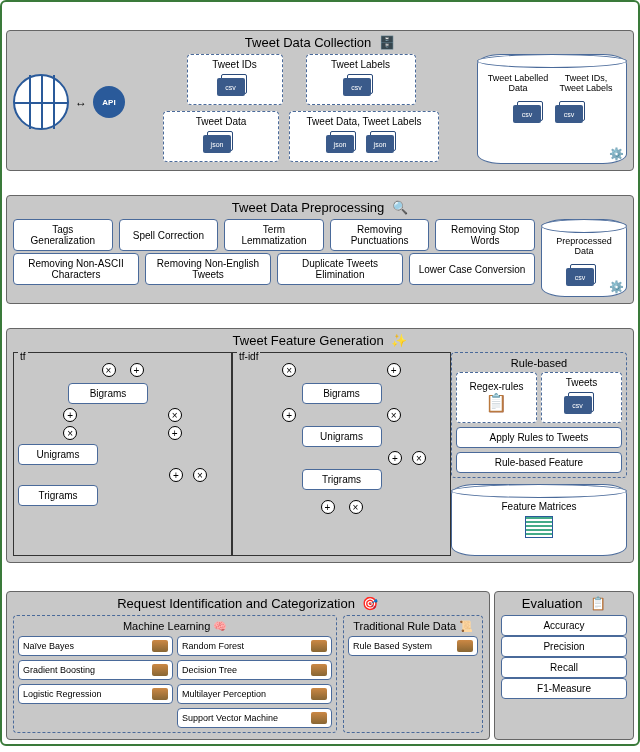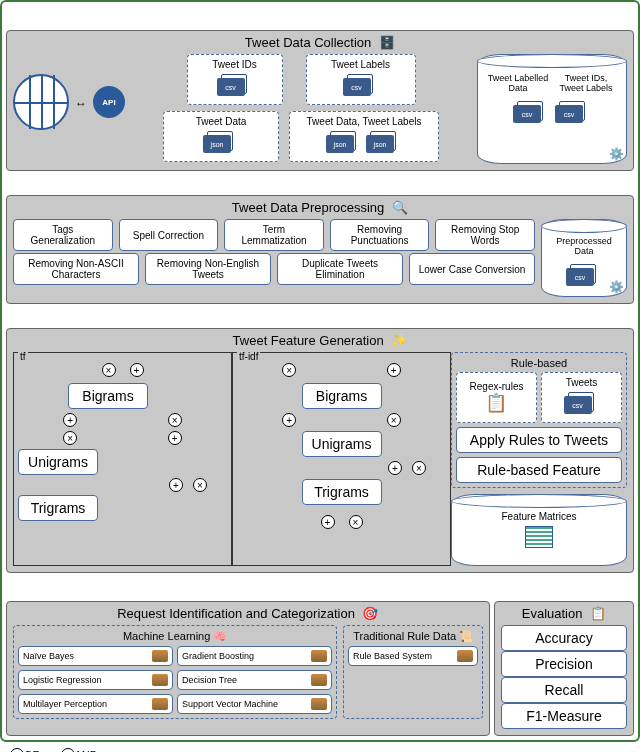--- a/index.html
+++ b/index.html
@@ -24,21 +24,21 @@
 .globe::after { content: ''; position: absolute; left: 50%; top: -1px; bottom: -1px; width: 2px; background: #2a5a9a; box-shadow: -12px 0 0 #2a5a9a, 12px 0 0 #2a5a9a; }
 .gear { width: 32px; height: 32px; background: #2a5a9a; border-radius: 50%; display: flex; align-items: center; justify-content: center; color: #fff; font-size: 8px; font-weight: bold; position: relative; }
 .gear::before { content: ''; position: absolute; inset: -4px; background: radial-gradient(circle, #2a5a9a 60%, transparent 60%); border-radius: 50%; box-shadow: 0 -4px 0 -1px #2a5a9a, 0 4px 0 -1px #2a5a9a, -4px 0 0 -1px #2a5a9a, 4px 0 0 -1px #2a5a9a, -3px -3px 0 -1px #2a5a9a, 3px -3px 0 -1px #2a5a9a, -3px 3px 0 -1px #2a5a9a, 3px 3px 0 -1px #2a5a9a; z-index: -1; }
 .subsection { border: 1.5px solid #4a6a9a; border-radius: 4px; padding: 4px; background: #c8c8c8; }
 .subsection.dashed { border-style: dashed; }
 .subsection-title { text-align: center; font-size: 11px; margin-bottom: 3px; }
 .sym { display: inline-flex; width: 14px; height: 14px; border: 1px solid #000; border-radius: 50%; align-items: center; justify-content: center; font-size: 10px; background: #fff; }
 .sym.or::before { content: '+'; }
 .sym.and::before { content: '×'; }
 .legend { padding: 6px 10px; font-size: 11px; display: flex; align-items: center; }
-.wbox { background: #fff; border: 1.5px solid #4a6a9a; border-radius: 4px; padding: 4px 2px; text-align: center; font-size: 14px; }
+.wbox { background: #fff; border: 1.5px solid #4a6a9a; border-radius: 4px; padding: 4px 2px; text-align: center; font-size: 10px; }
 .tfouter { border: 1px solid #333; padding: 4px; position: relative; }
 .tfouter .lbl { position: absolute; top: -2px; left: 4px; font-size: 10px; background: #c8c8c8; padding: 0 2px; }
 .ml-item { background: #fff; border: 1.5px solid #4a6a9a; border-radius: 4px; padding: 3px 4px; font-size: 9px; display: flex; justify-content: space-between; align-items: center; }
 .ml-icon { width: 16px; height: 12px; background: linear-gradient(#c84,#863); border-radius: 2px; }
 .flex1 { flex: 1; }
 </style>
 </head>
 <body>
 
 <div class="outer">
@@ -212,29 +212,33 @@
           <div class="subsection-title">
             <span>Machine Learning</span>
             <span>🧠</span>
           </div>
           <div style="display:grid; grid-template-columns:1fr 1fr; gap:4px;">
             <div class="ml-item">
                 <span>Naïve Bayes</span>
                 <span class="ml-icon"></span>
               </div>
             <div class="ml-item">
+                <span>Random Forest</span>
+                <span class="ml-icon"></span>
+              </div>
+            <div class="ml-item">
                 <span>Gradient Boosting</span>
                 <span class="ml-icon"></span>
               </div>
             <div class="ml-item">
+                <span>Decision Tree</span>
+                <span class="ml-icon"></span>
+              </div>
+            <div class="ml-item">
                 <span>Logistic Regression</span>
-                <span class="ml-icon"></span>
-              </div>
-            <div class="ml-item">
-                <span>Decision Tree</span>
                 <span class="ml-icon"></span>
               </div>
             <div class="ml-item">
                 <span>Multilayer Perception</span>
                 <span class="ml-icon"></span>
               </div>
             <div class="ml-item" style="grid-column:2;">
                 <span>Support Vector Machine</span>
                 <span class="ml-icon"></span>
               </div>

